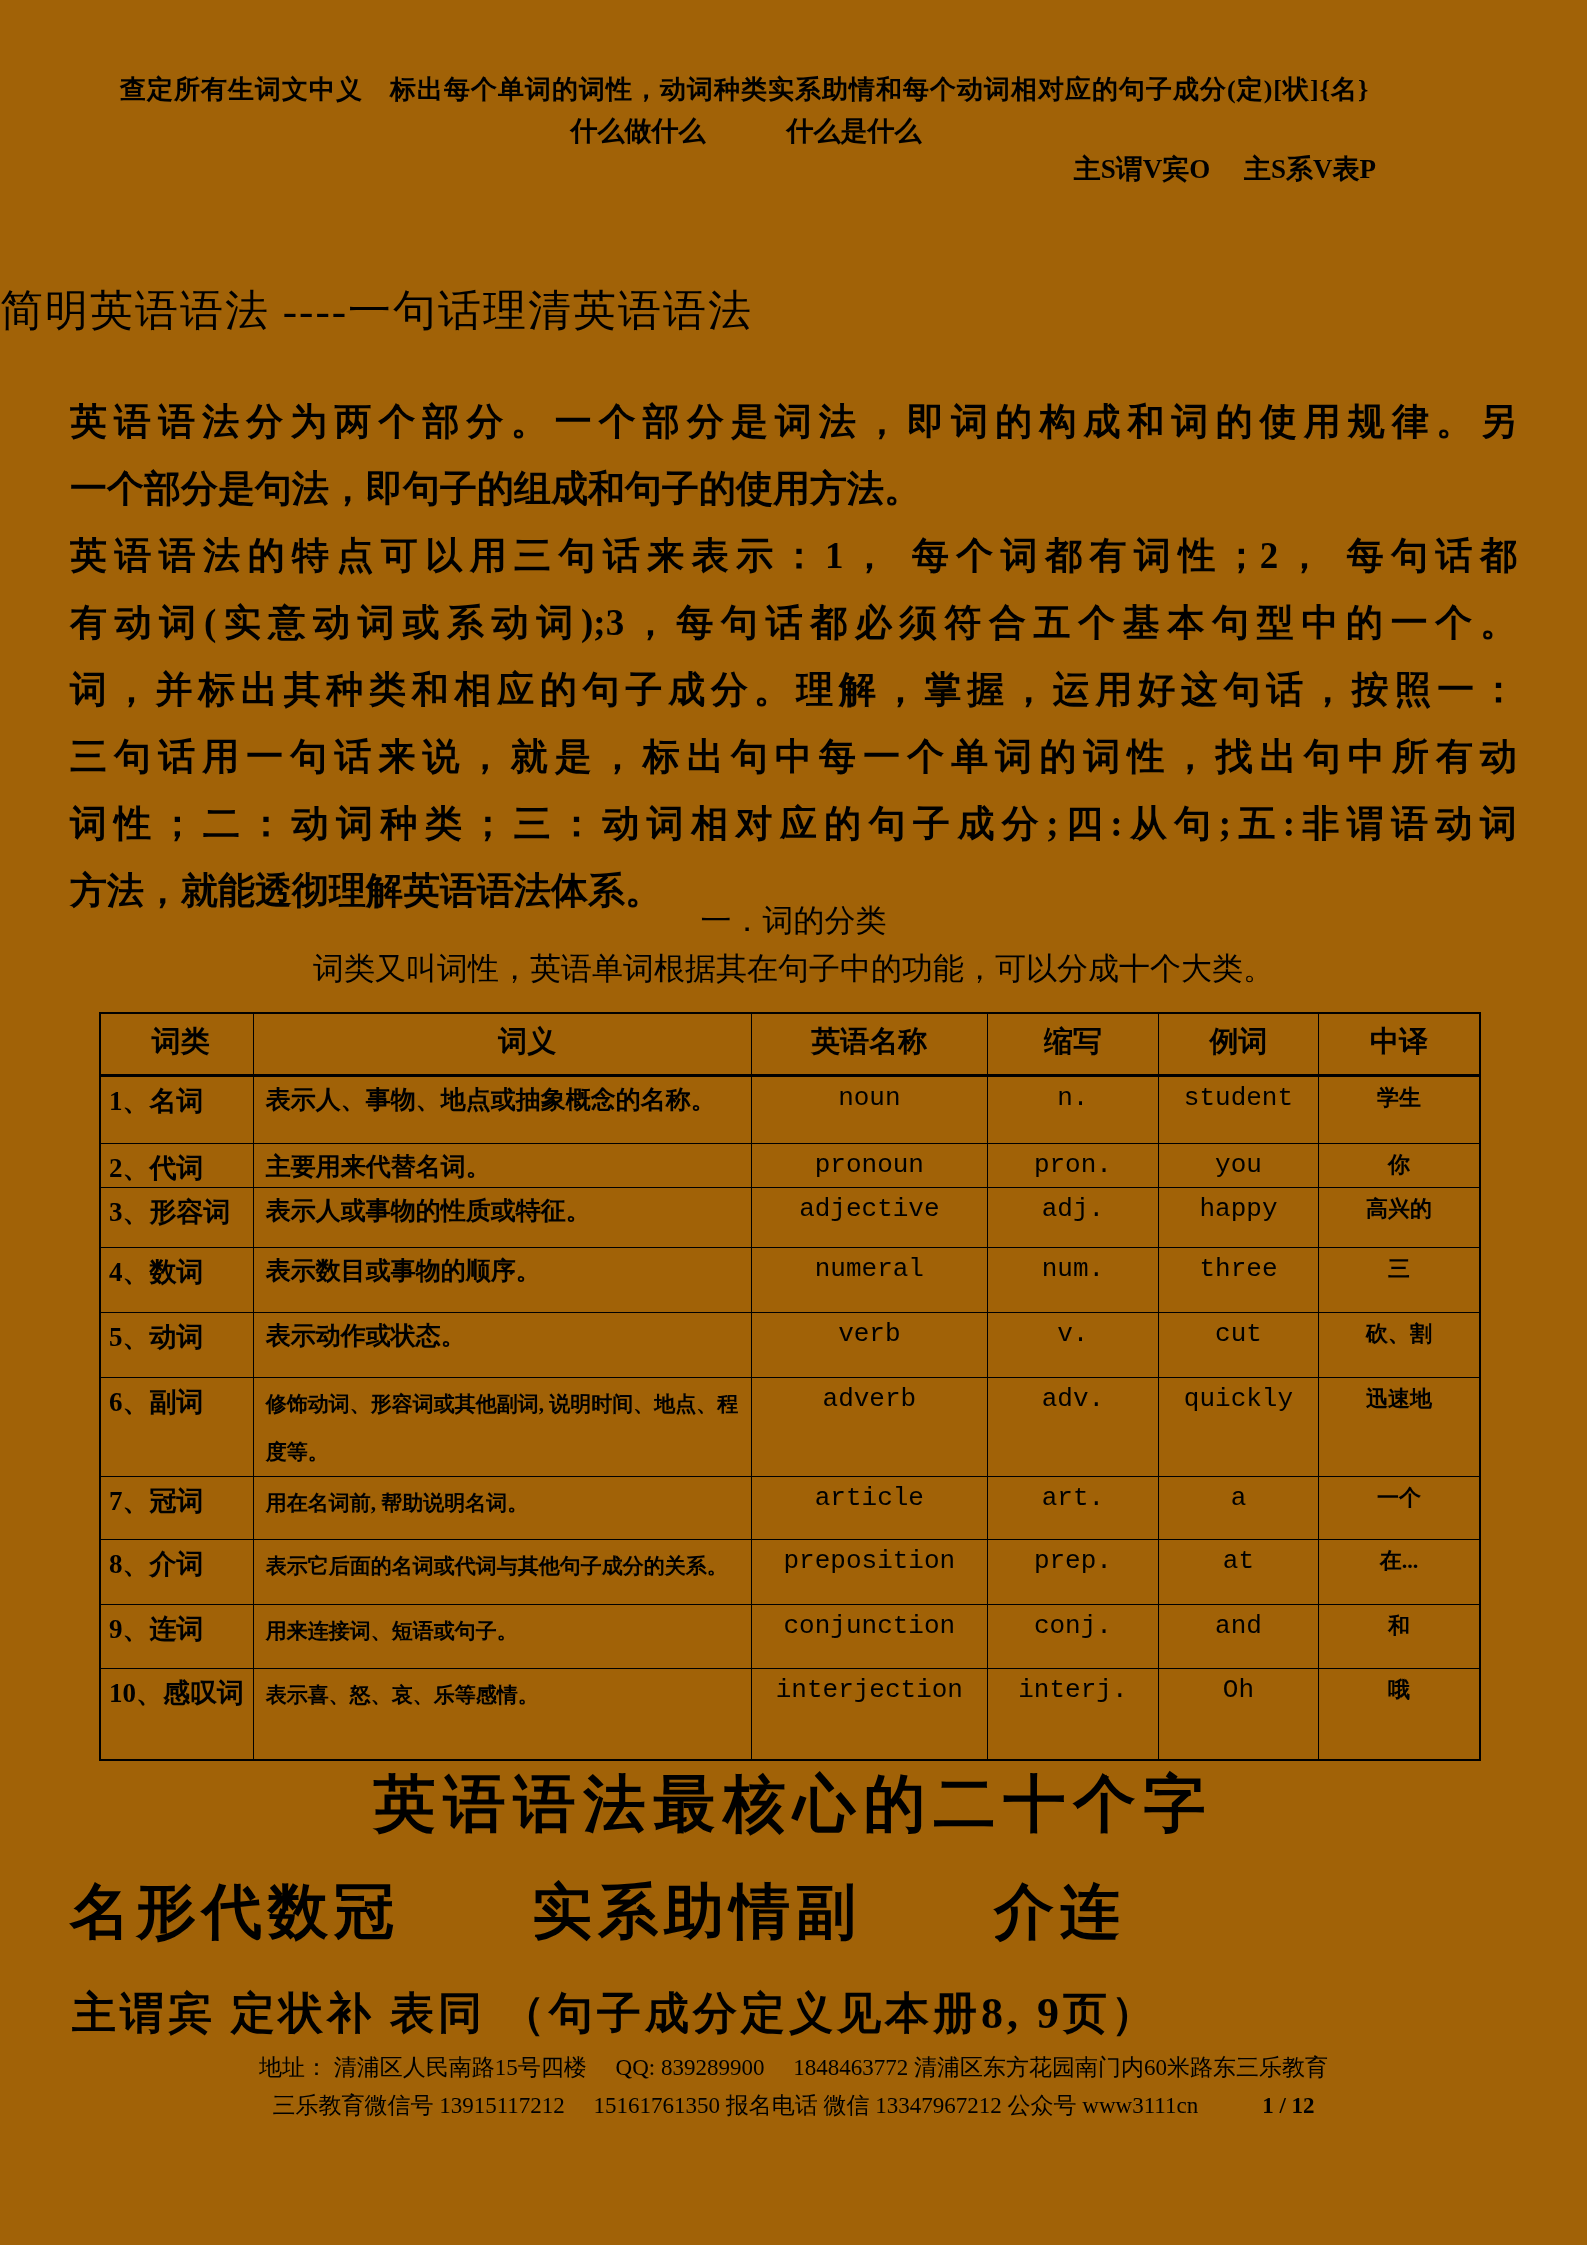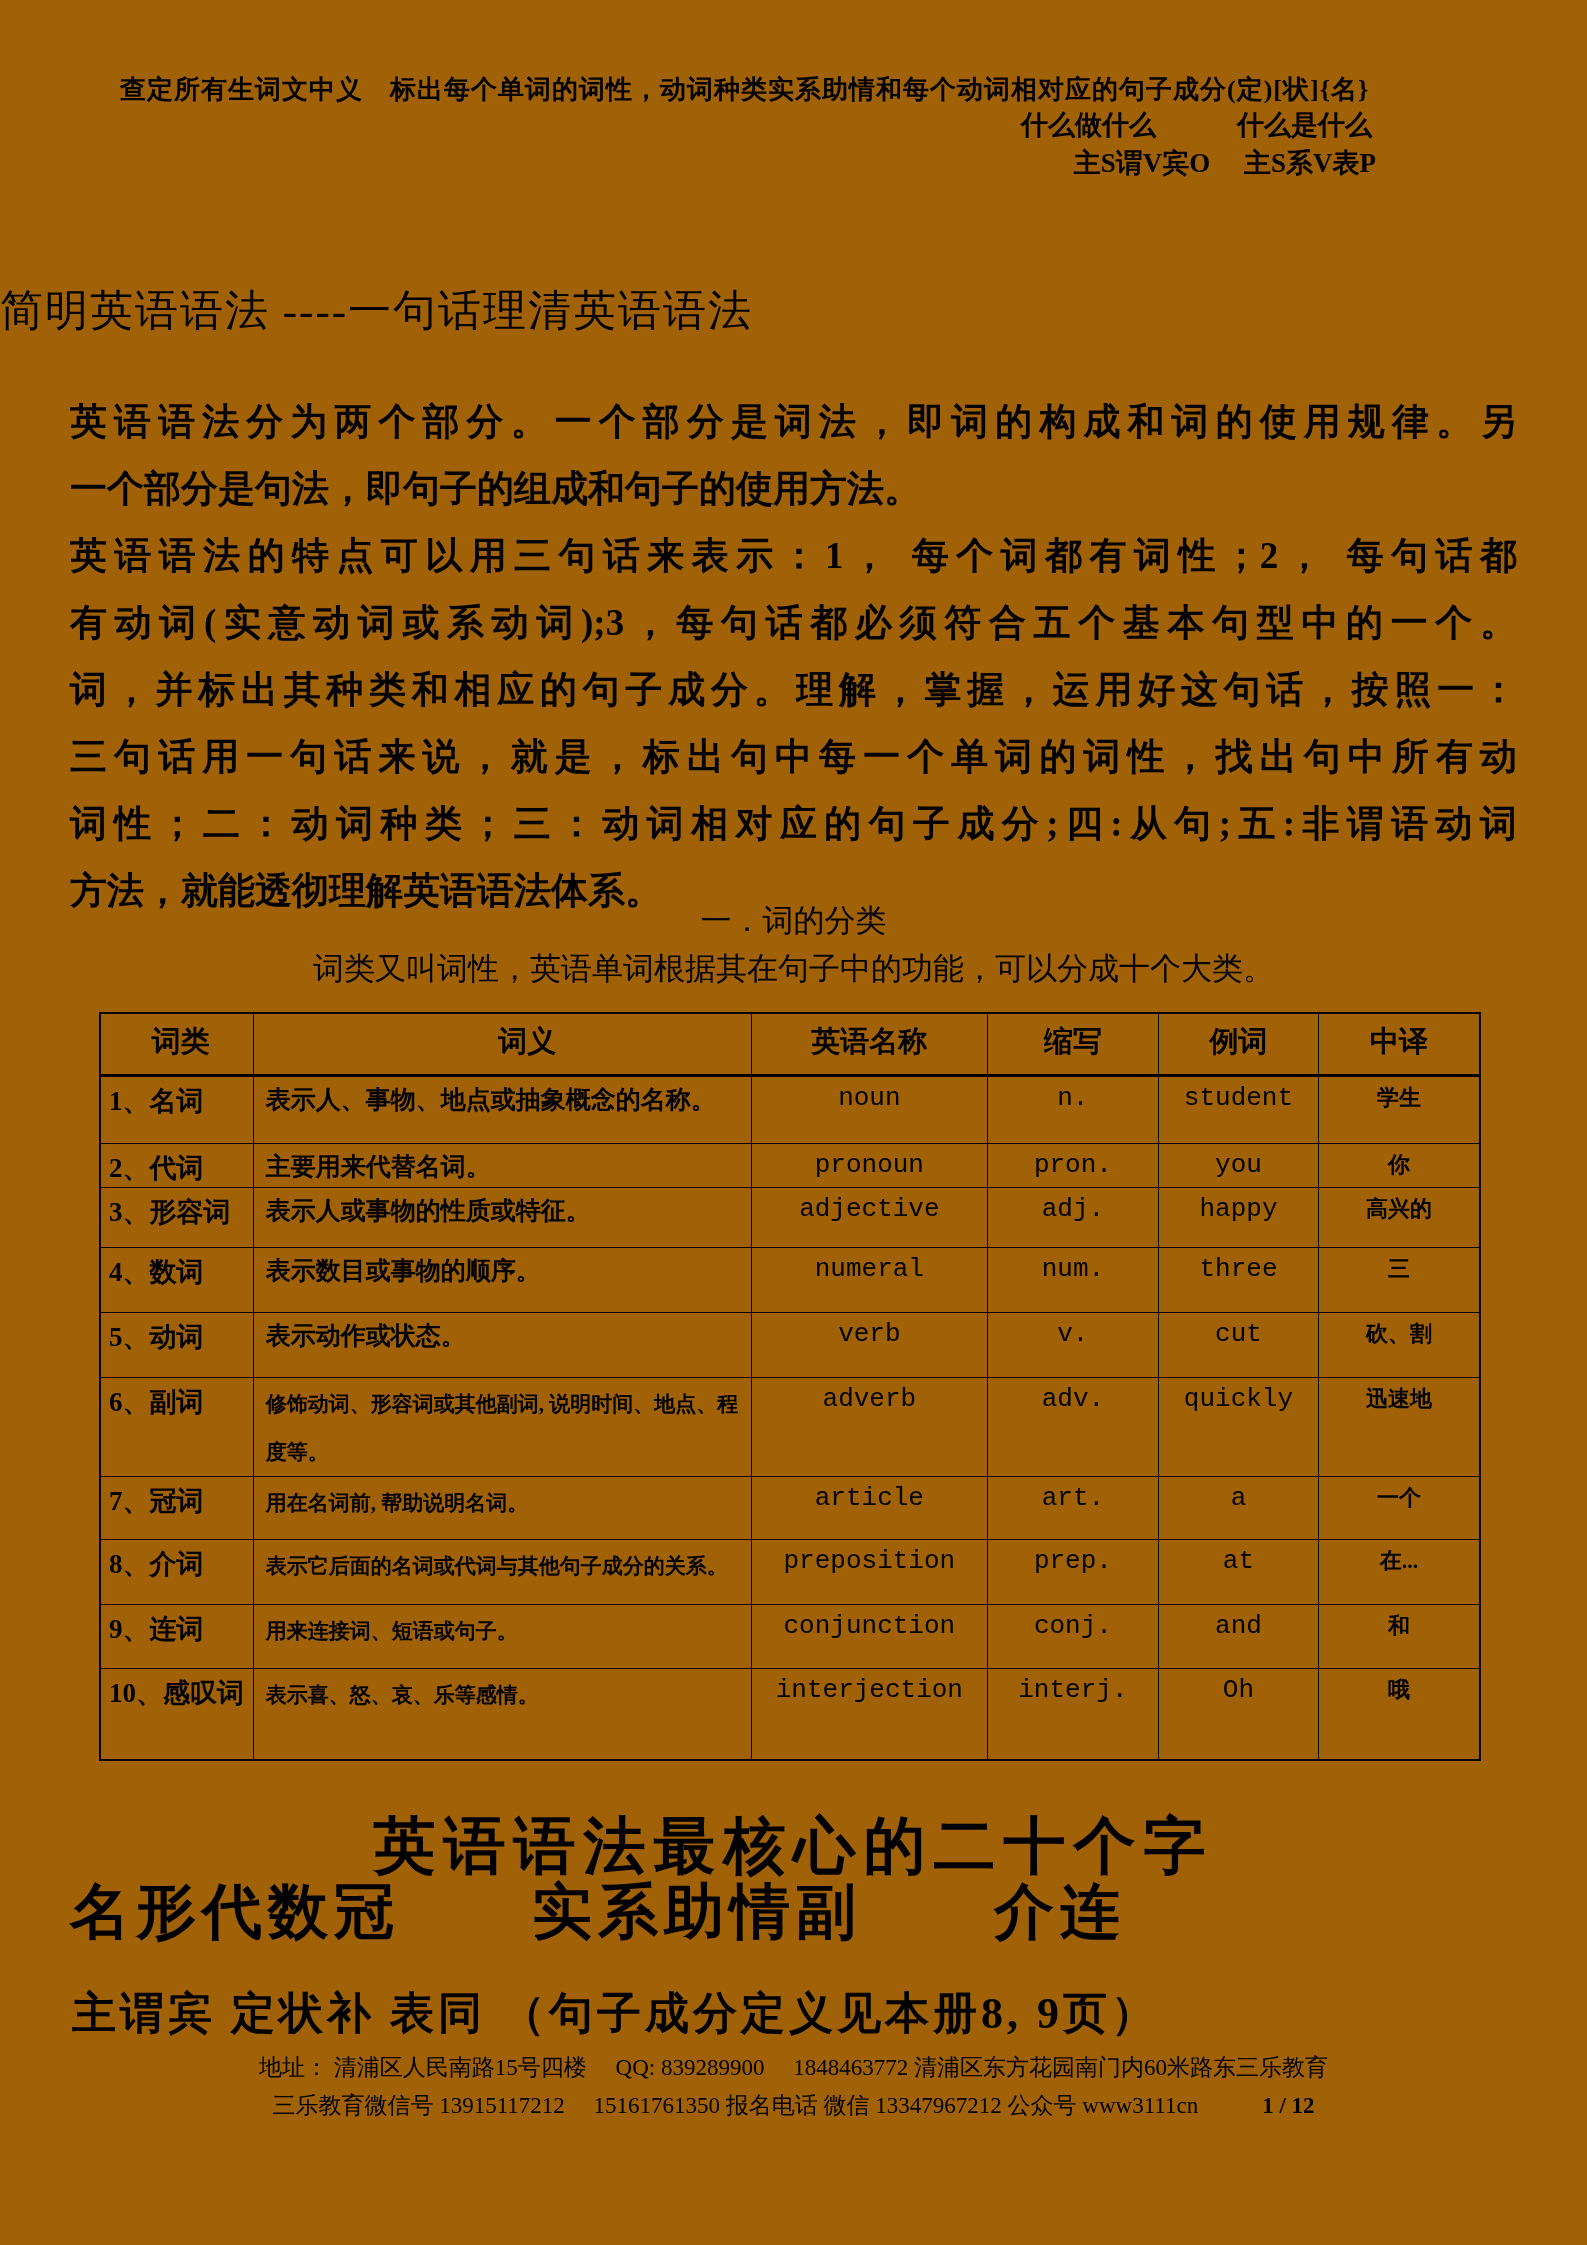--- a/index.html
+++ b/index.html
@@ -8,21 +8,21 @@
     width:1587px;height:2245px;
     background:#a16207;
     margin:0 auto;
     font-family:"Liberation Serif","DejaVu Serif",serif;
     color:#000;
     overflow:hidden;
   }
   
   .annotation{position:absolute;top:72px;left:120px;width:1320px;font-weight:bold;}
   .annotation .a1{font-size:26px;letter-spacing:1px;white-space:nowrap;}
-  .annotation .a2{font-size:27px;text-align:right;padding-right:68px;white-space:nowrap;}
+  .annotation .a2{font-size:27px;text-align:center;padding-right:68px;margin-top:6px;white-space:nowrap;}
   .annotation .a3{font-size:27px;text-align:right;padding-right:64px;margin-top:2px;white-space:nowrap;}
   
   .doc-title{position:absolute;top:282px;left:0;width:100%;
     font-size:43px;font-weight:normal;letter-spacing:2px;}
   
   .body-text{position:absolute;top:388px;left:70px;width:1447px;
     font-size:37px;font-weight:bold;}
   .body-line{height:67px;line-height:67px;text-align:justify;text-align-last:justify;white-space:nowrap;}
   .body-line.short{text-align-last:left;}
   
@@ -37,21 +37,21 @@
   .pos-table th.h2{text-align:left;padding-left:52px;}
   .col1{width:11.1%}.col2{width:36.1%}.col3{width:17.1%}.col4{width:12.4%}.col5{width:11.6%}.col6{width:11.7%}
   td.cat{font-size:27px;font-weight:bold;padding-left:8px;white-space:nowrap;}
   td.desc{font-size:25px;font-weight:bold;padding-left:12px;}
   td.desc.small{font-size:21px;line-height:48px;padding-top:2px;}
   td.en,td.abbr,td.ex{font-family:"Liberation Mono","DejaVu Sans Mono",monospace;
     font-size:26px;text-align:center;}
   td.zh{font-size:22px;font-weight:bold;text-align:center;}
   
   .big-heading{position:absolute;top:1762px;left:0;width:100%;text-align:center;
-    font-size:62px;font-weight:bold;letter-spacing:8px;white-space:nowrap;margin-top:42px;}
+    font-size:62px;font-weight:bold;letter-spacing:8px;white-space:nowrap;}
   .core-line1{position:absolute;top:1872px;left:70px;font-size:60px;font-weight:bold;
     letter-spacing:6px;white-space:nowrap;}
   .core-line2{position:absolute;top:1984px;left:72px;font-size:44px;font-weight:bold;
     letter-spacing:4px;white-space:nowrap;}
   
   .footer-line1{position:absolute;top:2052px;left:0;width:100%;text-align:center;
     font-size:23px;white-space:nowrap;}
   .footer-line2{position:absolute;top:2090px;left:0;width:100%;text-align:center;
     font-size:23px;white-space:nowrap;}
   .page-num{font-weight:bold;margin-left:64px;}

